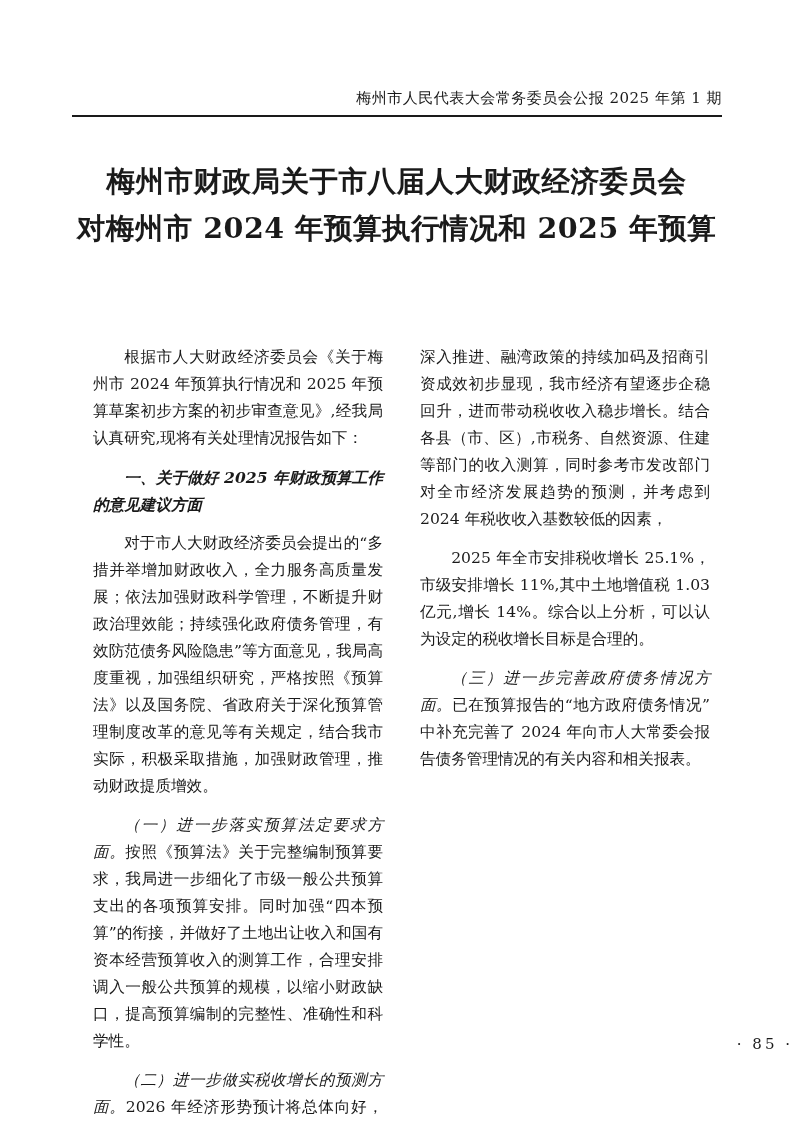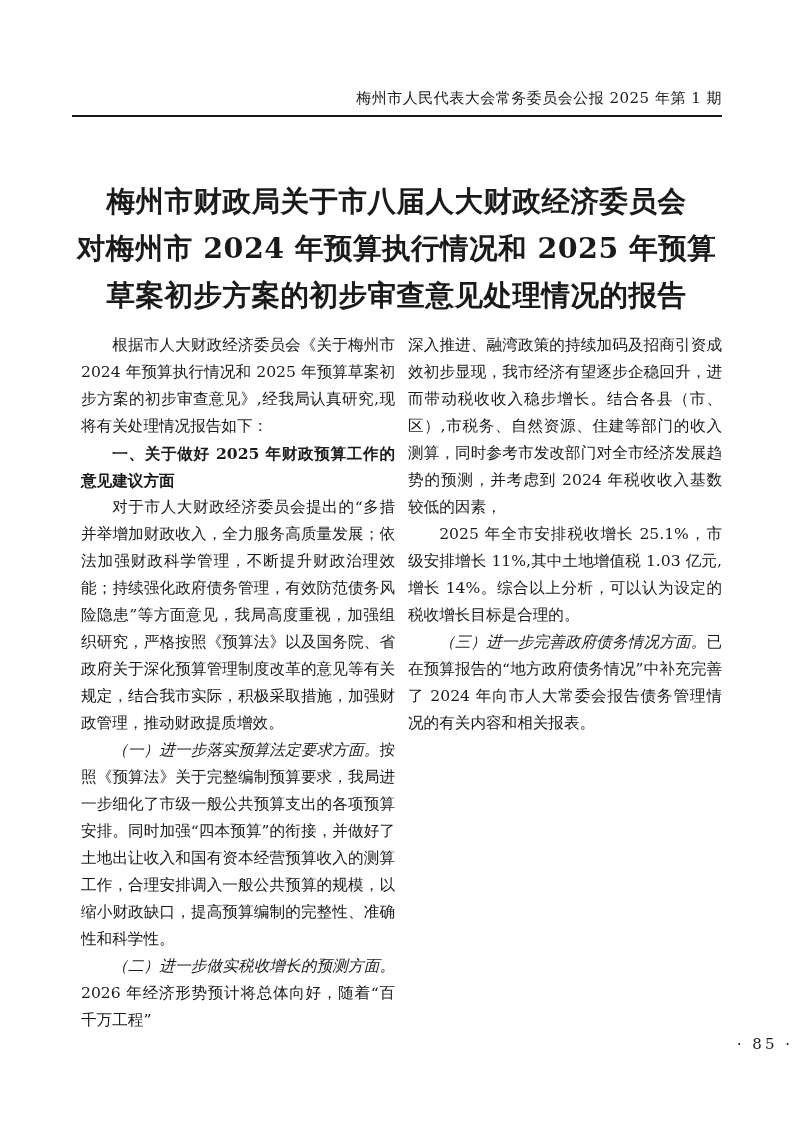--- a/index.html
+++ b/index.html
@@ -27,21 +27,21 @@
   .header-rule {
     position: absolute;
     top: 115px;
     left: 72px;
     width: 650px;
     height: 2px;
     background: #1a1a1a;
   }
   .title {
     position: absolute;
-    top: 178px;
+    top: 158px;
     left: 0;
     width: 100%;
     text-align: center;
     font-weight: bold;
     font-size: 28.5px;
     line-height: 47px;
     letter-spacing: 0.5px;
   }
   .columns {
     position: absolute;
@@ -50,23 +50,23 @@
     width: 642px;
     display: flex;
     gap: 13px;
   }
   .col {
     width: 314px;
     text-align: justify;
     font-size: 15.6px;
     line-height: 27px;
   }
-  .col p { margin: 0; }
+  .col p { margin: 12px; }
   .indent { text-indent: 2em; }
-  .heading { font-weight: bold; }
+  .heading { font-weight: bold; font-style: italic; }
   .kai { font-style: italic; }
   .page-number {
     position: absolute;
     top: 1035px;
     left: 0;
     width: 100%;
     text-align: right;
     font-size: 15px;
     letter-spacing: 3px;
   }
@@ -75,21 +75,20 @@
 <body>
 
 <div class="page">
 
   <div class="header-text">梅州市人民代表大会常务委员会公报  2025 年第 1 期</div>
   <div class="header-rule"></div>
 
   <div class="title">
     <div>梅州市财政局关于市八届人大财政经济委员会</div>
     <div>对梅州市 2024 年预算执行情况和 2025 年预算</div>
-    <div>草案初步方案的初步审查意见处理情况的报告</div>
   </div>
 
   <div class="columns">
 
     <div class="col">
       <p class="indent">根据市人大财政经济委员会《关于梅州市 2024 年预算执行情况和 2025 年预算草案初步方案的初步审查意见》,经我局认真研究,现将有关处理情况报告如下：</p>
       <p class="heading indent">一、关于做好 2025 年财政预算工作的意见建议方面</p>
       <p class="indent">对于市人大财政经济委员会提出的“多措并举增加财政收入，全力服务高质量发展；依法加强财政科学管理，不断提升财政治理效能；持续强化政府债务管理，有效防范债务风险隐患”等方面意见，我局高度重视，加强组织研究，严格按照《预算法》以及国务院、省政府关于深化预算管理制度改革的意见等有关规定，结合我市实际，积极采取措施，加强财政管理，推动财政提质增效。</p>
       <p class="indent">
         <span class="kai">（一）进一步落实预算法定要求方面。</span><span>按照《预算法》关于完整编制预算要求，我局进一步细化了市级一般公共预算支出的各项预算安排。同时加强“四本预算”的衔接，并做好了土地出让收入和国有资本经营预算收入的测算工作，合理安排调入一般公共预算的规模，以缩小财政缺口，提高预算编制的完整性、准确性和科学性。</span>

